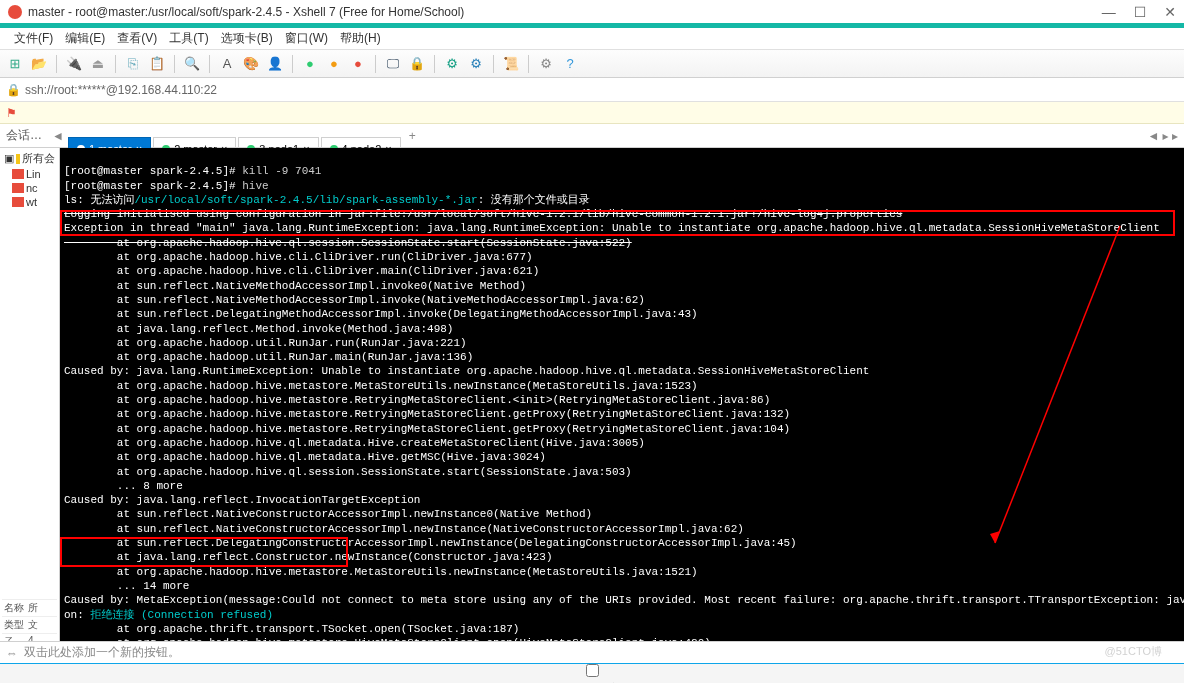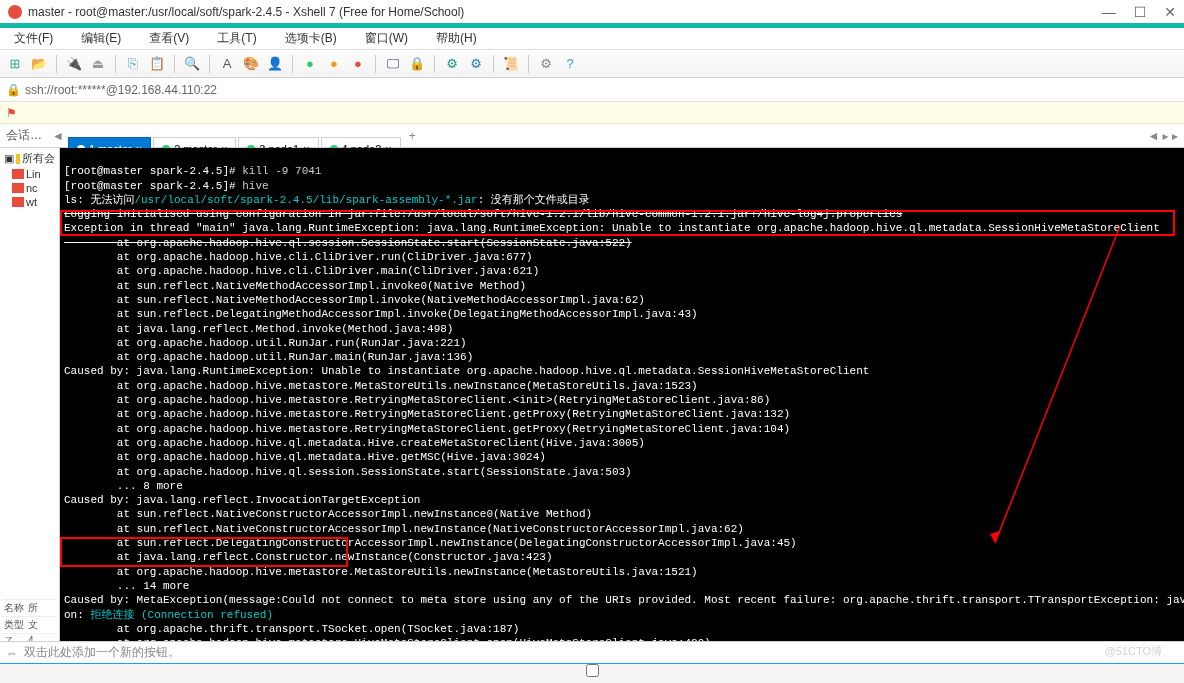--- a/index.html
+++ b/index.html
@@ -1,21 +1,21 @@
 <!DOCTYPE html>
 <html><head>
 <meta charset="utf-8">
 <style>
 * { margin: 0; padding: 0; box-sizing: border-box; }
 body { font-family: "Microsoft YaHei", sans-serif; font-size: 12px; background: #f0f0f0; overflow: hidden; }
 .titlebar { height: 28px; background: #fff; display: flex; align-items: center; padding: 0 8px; border-bottom: 5px solid #14b8a6; }
 .titlebar .icon { width: 14px; height: 14px; background: #e74c3c; border-radius: 50%; margin-right: 6px; }
 .titlebar .title { flex: 1; color: #333; font-size: 12px; }
 .titlebar .winbtns { display: flex; gap: 18px; color: #666; font-size: 14px; }
-.menubar { height: 22px; background: #fff; display: flex; align-items: center; padding: 0 8px; gap: 16px; border-bottom: 1px solid #e0e0e0; }
+.menubar { height: 22px; background: #fff; display: flex; align-items: center; padding: 0 8px; gap: 0; border-bottom: 1px solid #e0e0e0; }
 .menubar span { padding: 2px 6px; color: #333; }
 .toolbar { height: 28px; background: linear-gradient(#fdfdfd,#f3f3f3); display: flex; align-items: center; padding: 0 6px; gap: 6px; border-bottom: 1px solid #d0d0d0; }
 .tb-ico { width: 18px; height: 18px; display: inline-flex; align-items: center; justify-content: center; font-size: 13px; }
 .tb-sep { width: 1px; height: 18px; background: #ccc; margin: 0 2px; }
 .addrbar { height: 24px; background: #fff; display: flex; align-items: center; padding: 0 6px; border-bottom: 1px solid #e0e0e0; color: #666; }
 .addrbar .lock { color: #d4a017; margin-right: 4px; }
 .hintbar { height: 22px; background: #fffde7; display: flex; align-items: center; padding: 0 6px; color: #666; border-bottom: 1px solid #e8e5c0; }
 .hintbar .flag { color: #e74c3c; margin-right: 4px; }
 .tabbar { height: 24px; background: #fff; display: flex; align-items: center; border-bottom: 1px solid #d0d0d0; }
 .tabbar .lbl { padding: 0 6px; color: #555; }

